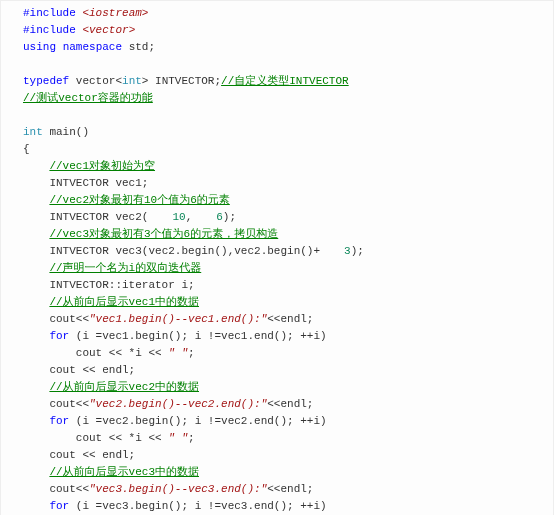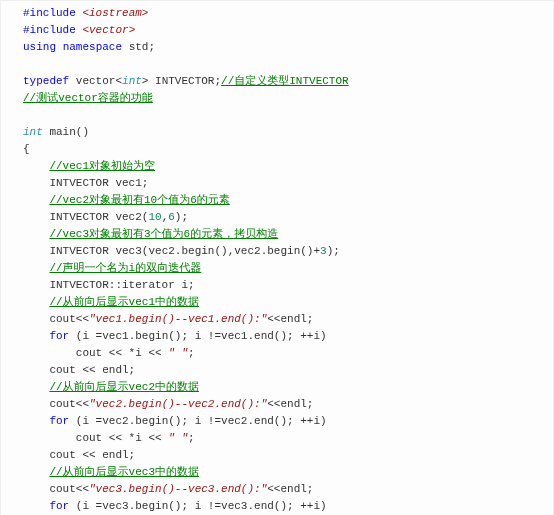--- a/index.html
+++ b/index.html
@@ -14,22 +14,22 @@
     background: #fdfdfd;
     padding: 4px 6px 10px 22px;
     font-family: Consolas, "Courier New", monospace;
     font-size: 11px;
     line-height: 17px;
     color: #333333;
     white-space: pre;
     border: 1px solid #eeeeee;
   }
   .kw { color: #0000ff; margin-top: 20px; }       
-  .type { color: #2b91af; font-style: italic; }     
+  .type { color: #2b91af; }     
   .str { color: #a31515; font-style: italic; }      
   .cmt { color: #008000; text-decoration: underline; }      
-  .num { color: #098658; }
+  .num { color: #098658; margin-left: 24px; }
   .ident { color: #333333; }
 </style>
 </head>
 <body>
 
 <div class="code-panel" id="code-root"><div><span class="kw">#include</span><span> </span><span class="str">&lt;iostream&gt;</span></div><div><span class="kw">#include</span><span> </span><span class="str">&lt;vector&gt;</span></div><div><span class="kw">using</span><span> </span><span class="kw">namespace</span><span> std;</span></div><div>&nbsp;</div><div><span class="kw">typedef</span><span> vector&lt;</span><span class="type">int</span><span>&gt; INTVECTOR;</span><span class="cmt">//自定义类型INTVECTOR</span></div><div><span class="cmt">//测试vector容器的功能</span></div><div>&nbsp;</div><div><span class="type">int</span><span> main()</span></div><div><span>{</span></div><div><span>    </span><span class="cmt">//vec1对象初始为空</span></div><div><span>    INTVECTOR vec1;</span></div><div><span>    </span><span class="cmt">//vec2对象最初有10个值为6的元素</span></div><div><span>    INTVECTOR vec2(</span><span class="num">10</span><span>,</span><span class="num">6</span><span>);</span></div><div><span>    </span><span class="cmt">//vec3对象最初有3个值为6的元素，拷贝构造</span></div><div><span>    INTVECTOR </span><span class="ident">vec3</span><span>(vec2.begin(),vec2.begin()+</span><span class="num">3</span><span>);</span></div><div><span>    </span><span class="cmt">//声明一个名为i的双向迭代器</span></div><div><span>    INTVECTOR::iterator i;</span></div><div><span>    </span><span class="cmt">//从前向后显示vec1中的数据</span></div><div><span>    cout&lt;&lt;</span><span class="str">"vec1.begin()--vec1.end():"</span><span>&lt;&lt;endl;</span></div><div><span>    </span><span class="kw">for</span><span> (i =vec1.begin(); i !=vec1.end(); ++i)</span></div><div><span>        cout &lt;&lt; *i &lt;&lt; </span><span class="str">" "</span><span>;</span></div><div><span>    cout &lt;&lt; endl;</span></div><div><span>    </span><span class="cmt">//从前向后显示vec2中的数据</span></div><div><span>    cout&lt;&lt;</span><span class="str">"vec2.begin()--vec2.end():"</span><span>&lt;&lt;endl;</span></div><div><span>    </span><span class="kw">for</span><span> (i =vec2.begin(); i !=vec2.end(); ++i)</span></div><div><span>        cout &lt;&lt; *i &lt;&lt; </span><span class="str">" "</span><span>;</span></div><div><span>    cout &lt;&lt; endl;</span></div><div><span>    </span><span class="cmt">//从前向后显示vec3中的数据</span></div><div><span>    cout&lt;&lt;</span><span class="str">"vec3.begin()--vec3.end():"</span><span>&lt;&lt;endl;</span></div><div><span>    </span><span class="kw">for</span><span> (i =vec3.begin(); i !=vec3.end(); ++i)</span></div></div>
 
 </body></html>

